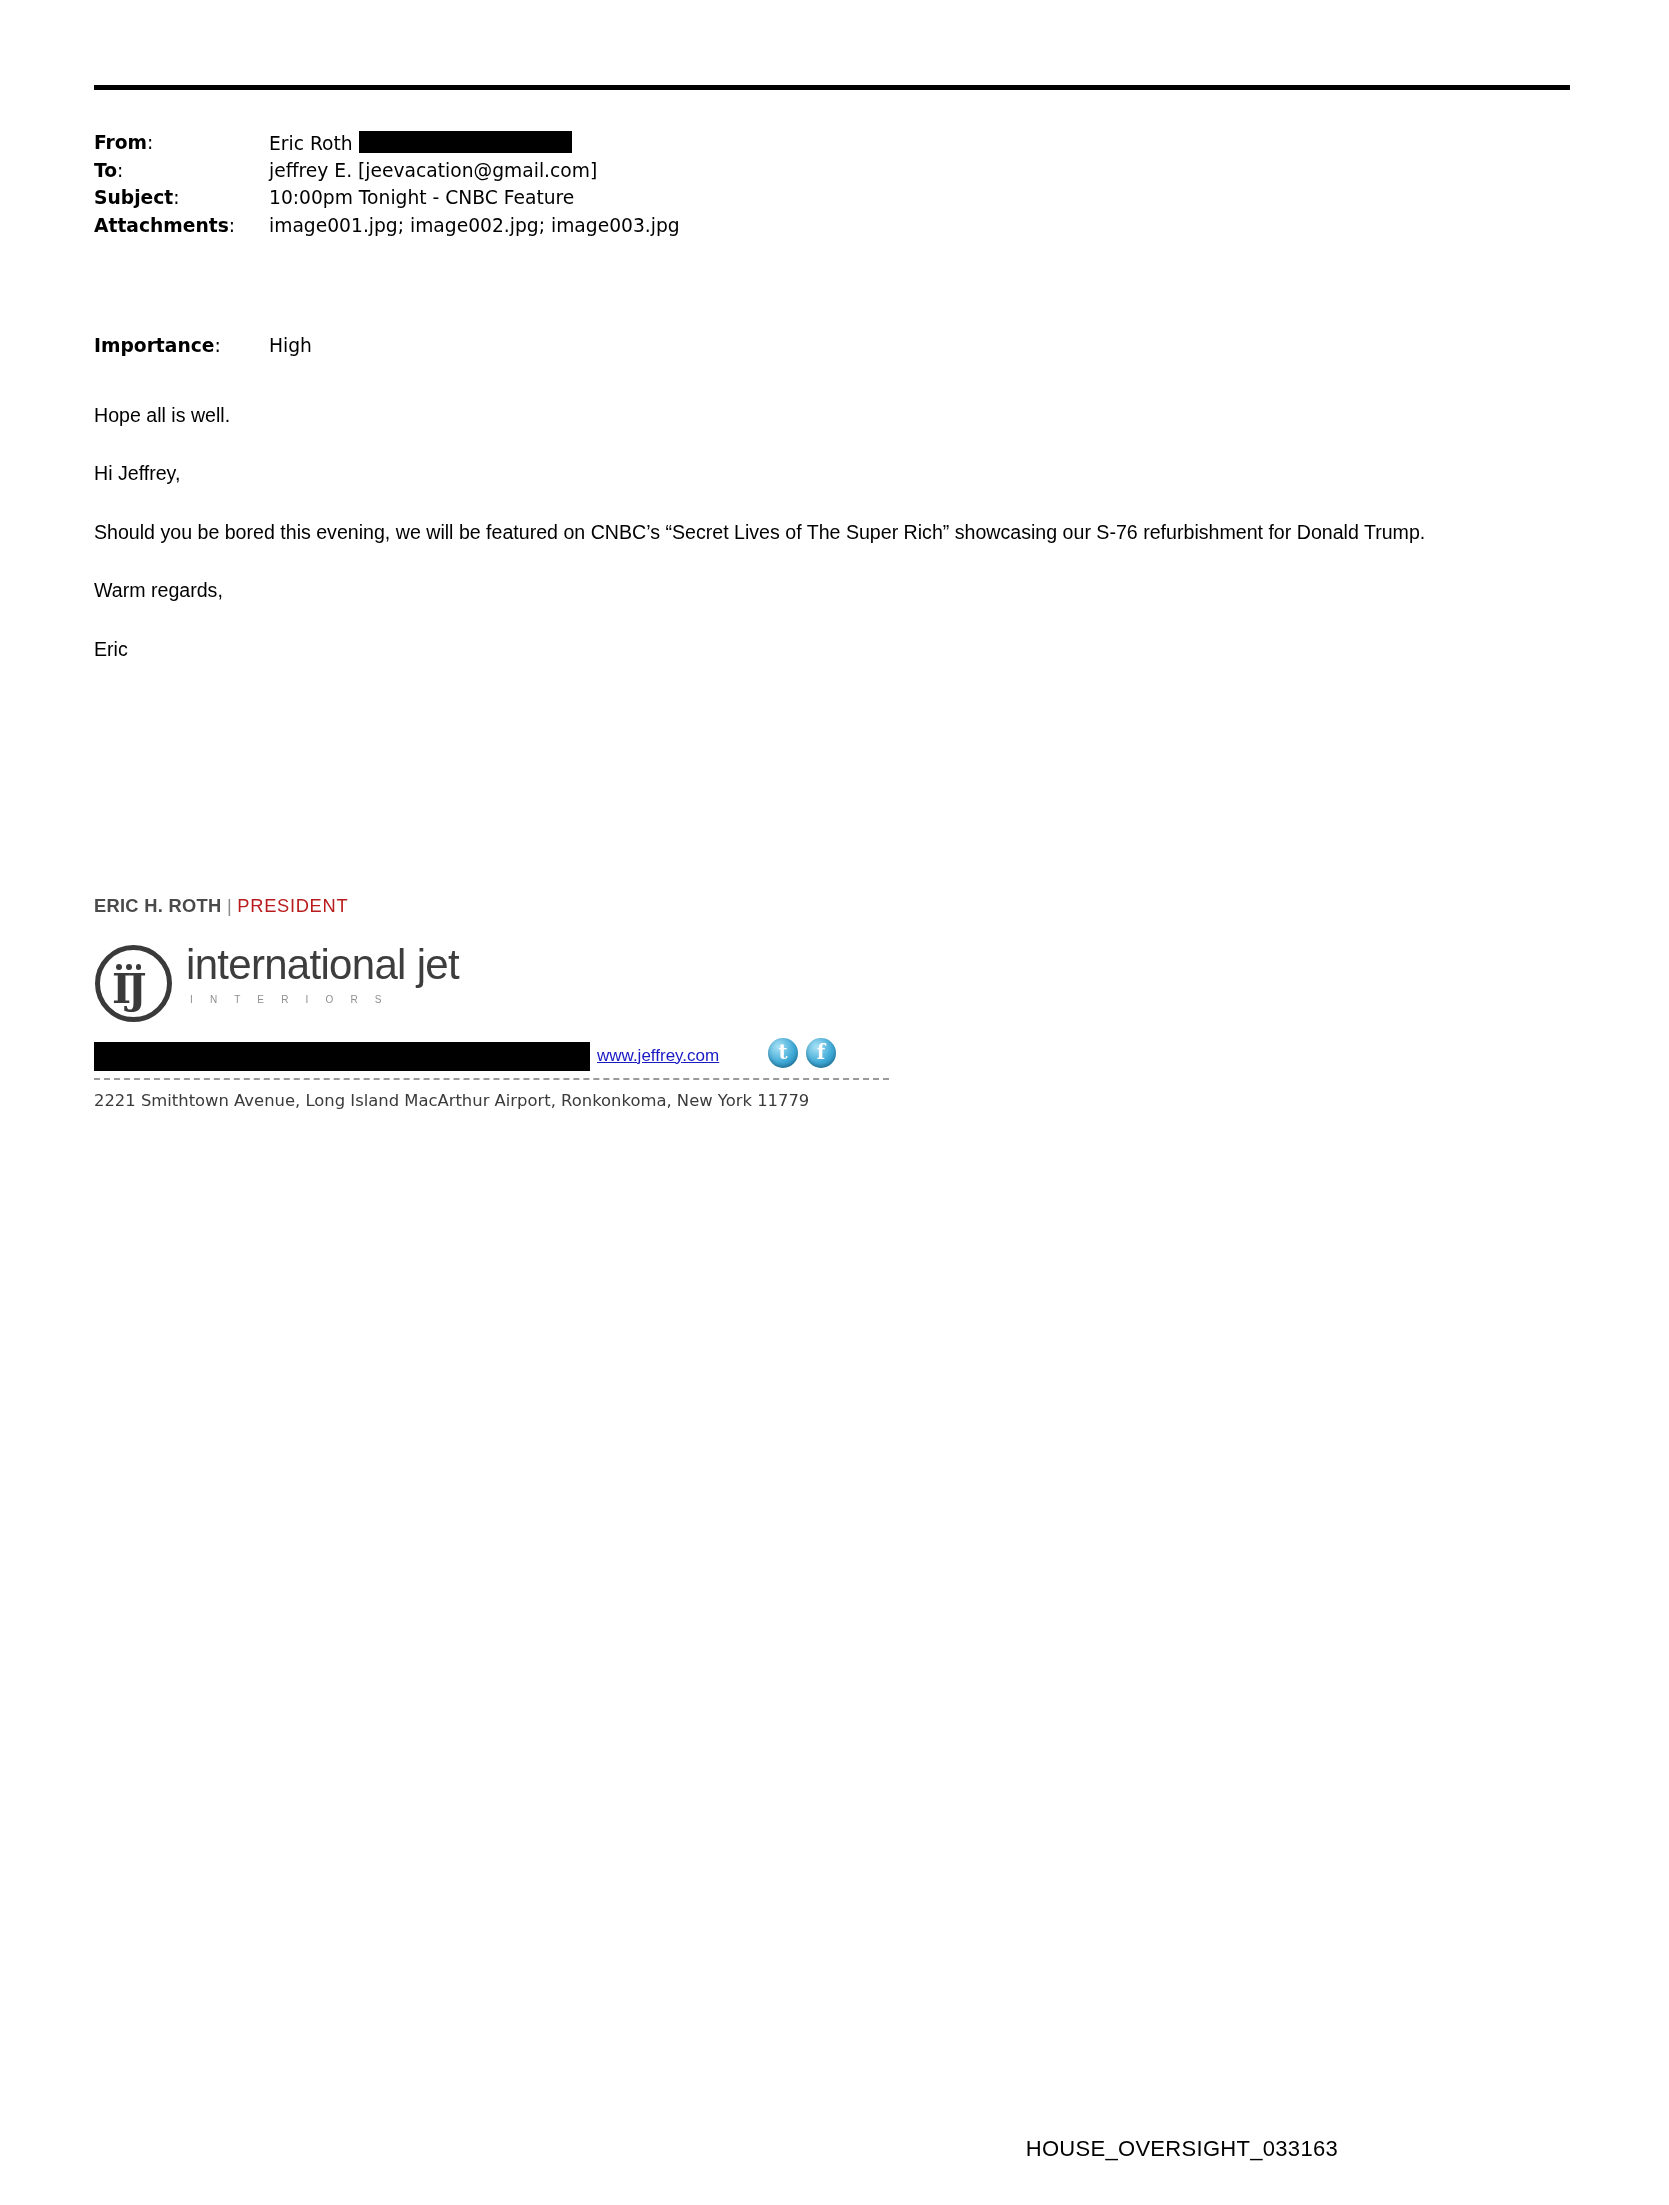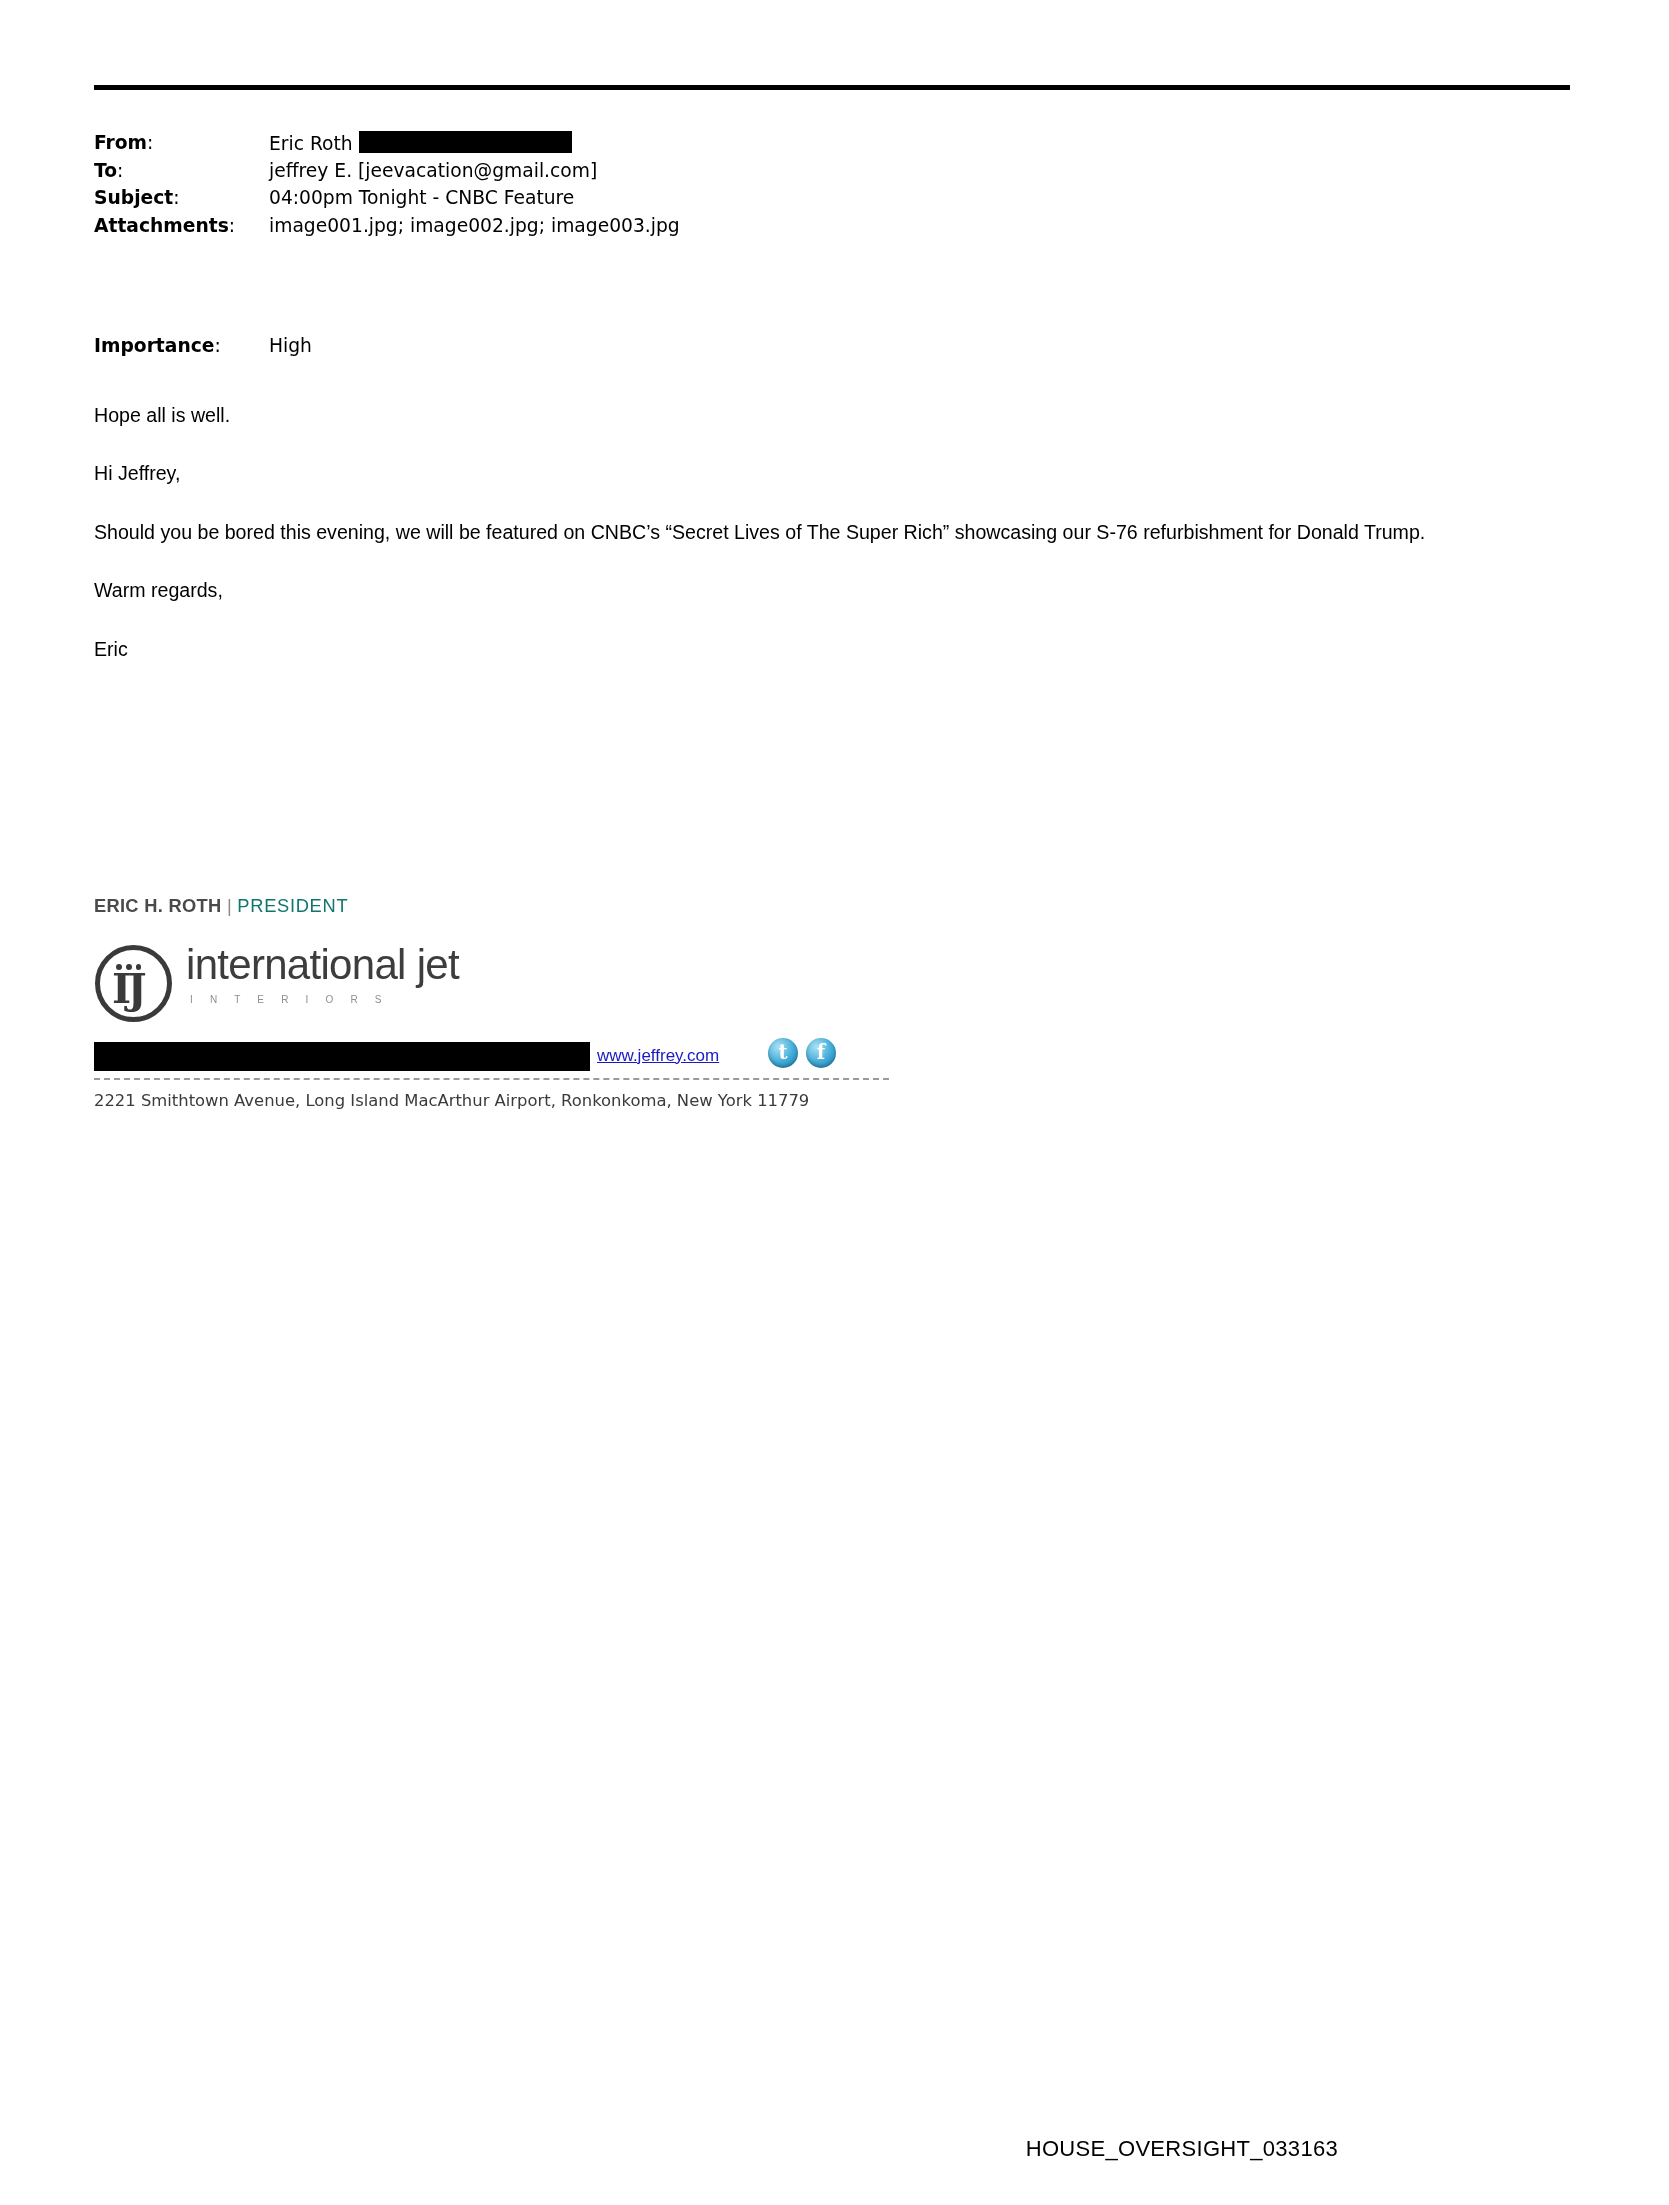--- a/index.html
+++ b/index.html
@@ -106,21 +106,21 @@
   }
   .sig-title .name {
     font-weight: bold;
     color: #4a4a4a;
   }
   .sig-title .sep {
     color: #8a8a8a;
     font-weight: normal;
   }
   .sig-title .role {
-    color: #0f766e;
+    color: #b91c1c;
     font-weight: normal;
     letter-spacing: 0.7px;
     margin-top: 12px;
   }
 
   .logo-wrap {
     position: relative;
     margin-top: 21px;
     height: 92px;
     width: 419px;
@@ -262,21 +262,21 @@
     </div>
 
 
     <div class="hdr-row">
       <div class="hdr-label"><b>To</b>:</div>
       <div class="hdr-value">jeffrey E. [jeevacation@gmail.com]</div>
     </div>
 
     <div class="hdr-row">
       <div class="hdr-label"><b>Subject</b>:</div>
-      <div class="hdr-value">04:00pm Tonight - CNBC Feature</div>
+      <div class="hdr-value">10:00pm Tonight - CNBC Feature</div>
     </div>
 
     <div class="hdr-row">
       <div class="hdr-label"><b>Attachments</b>:</div>
       <div class="hdr-value">image001.jpg; image002.jpg; image003.jpg</div>
     </div>
 
   </div>
 
   <div class="importance">

